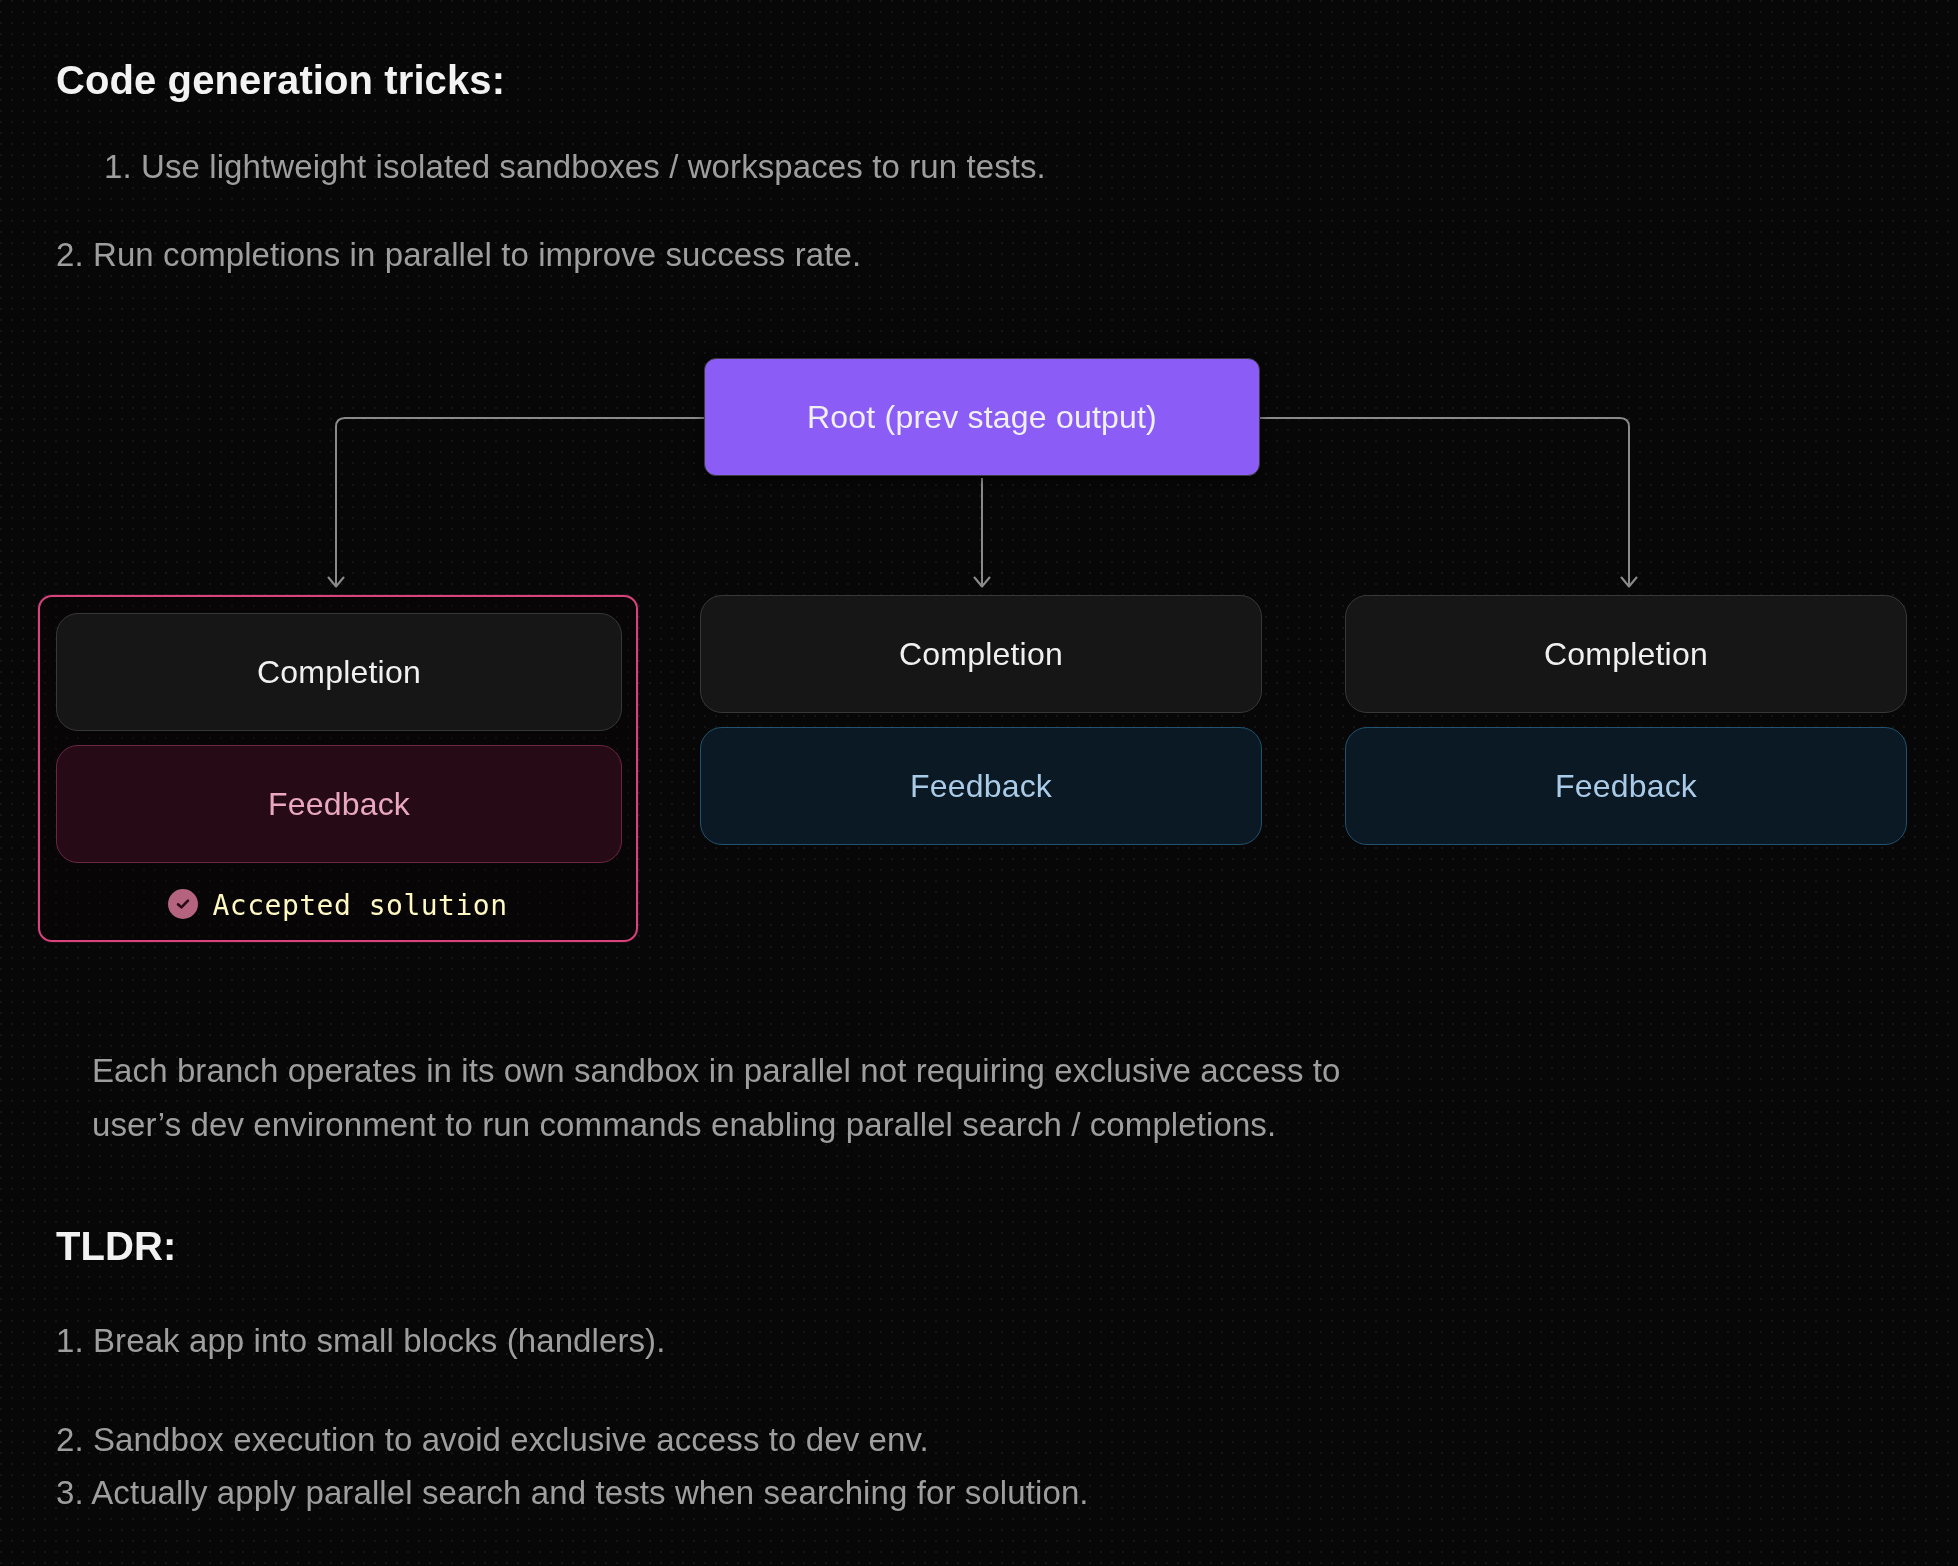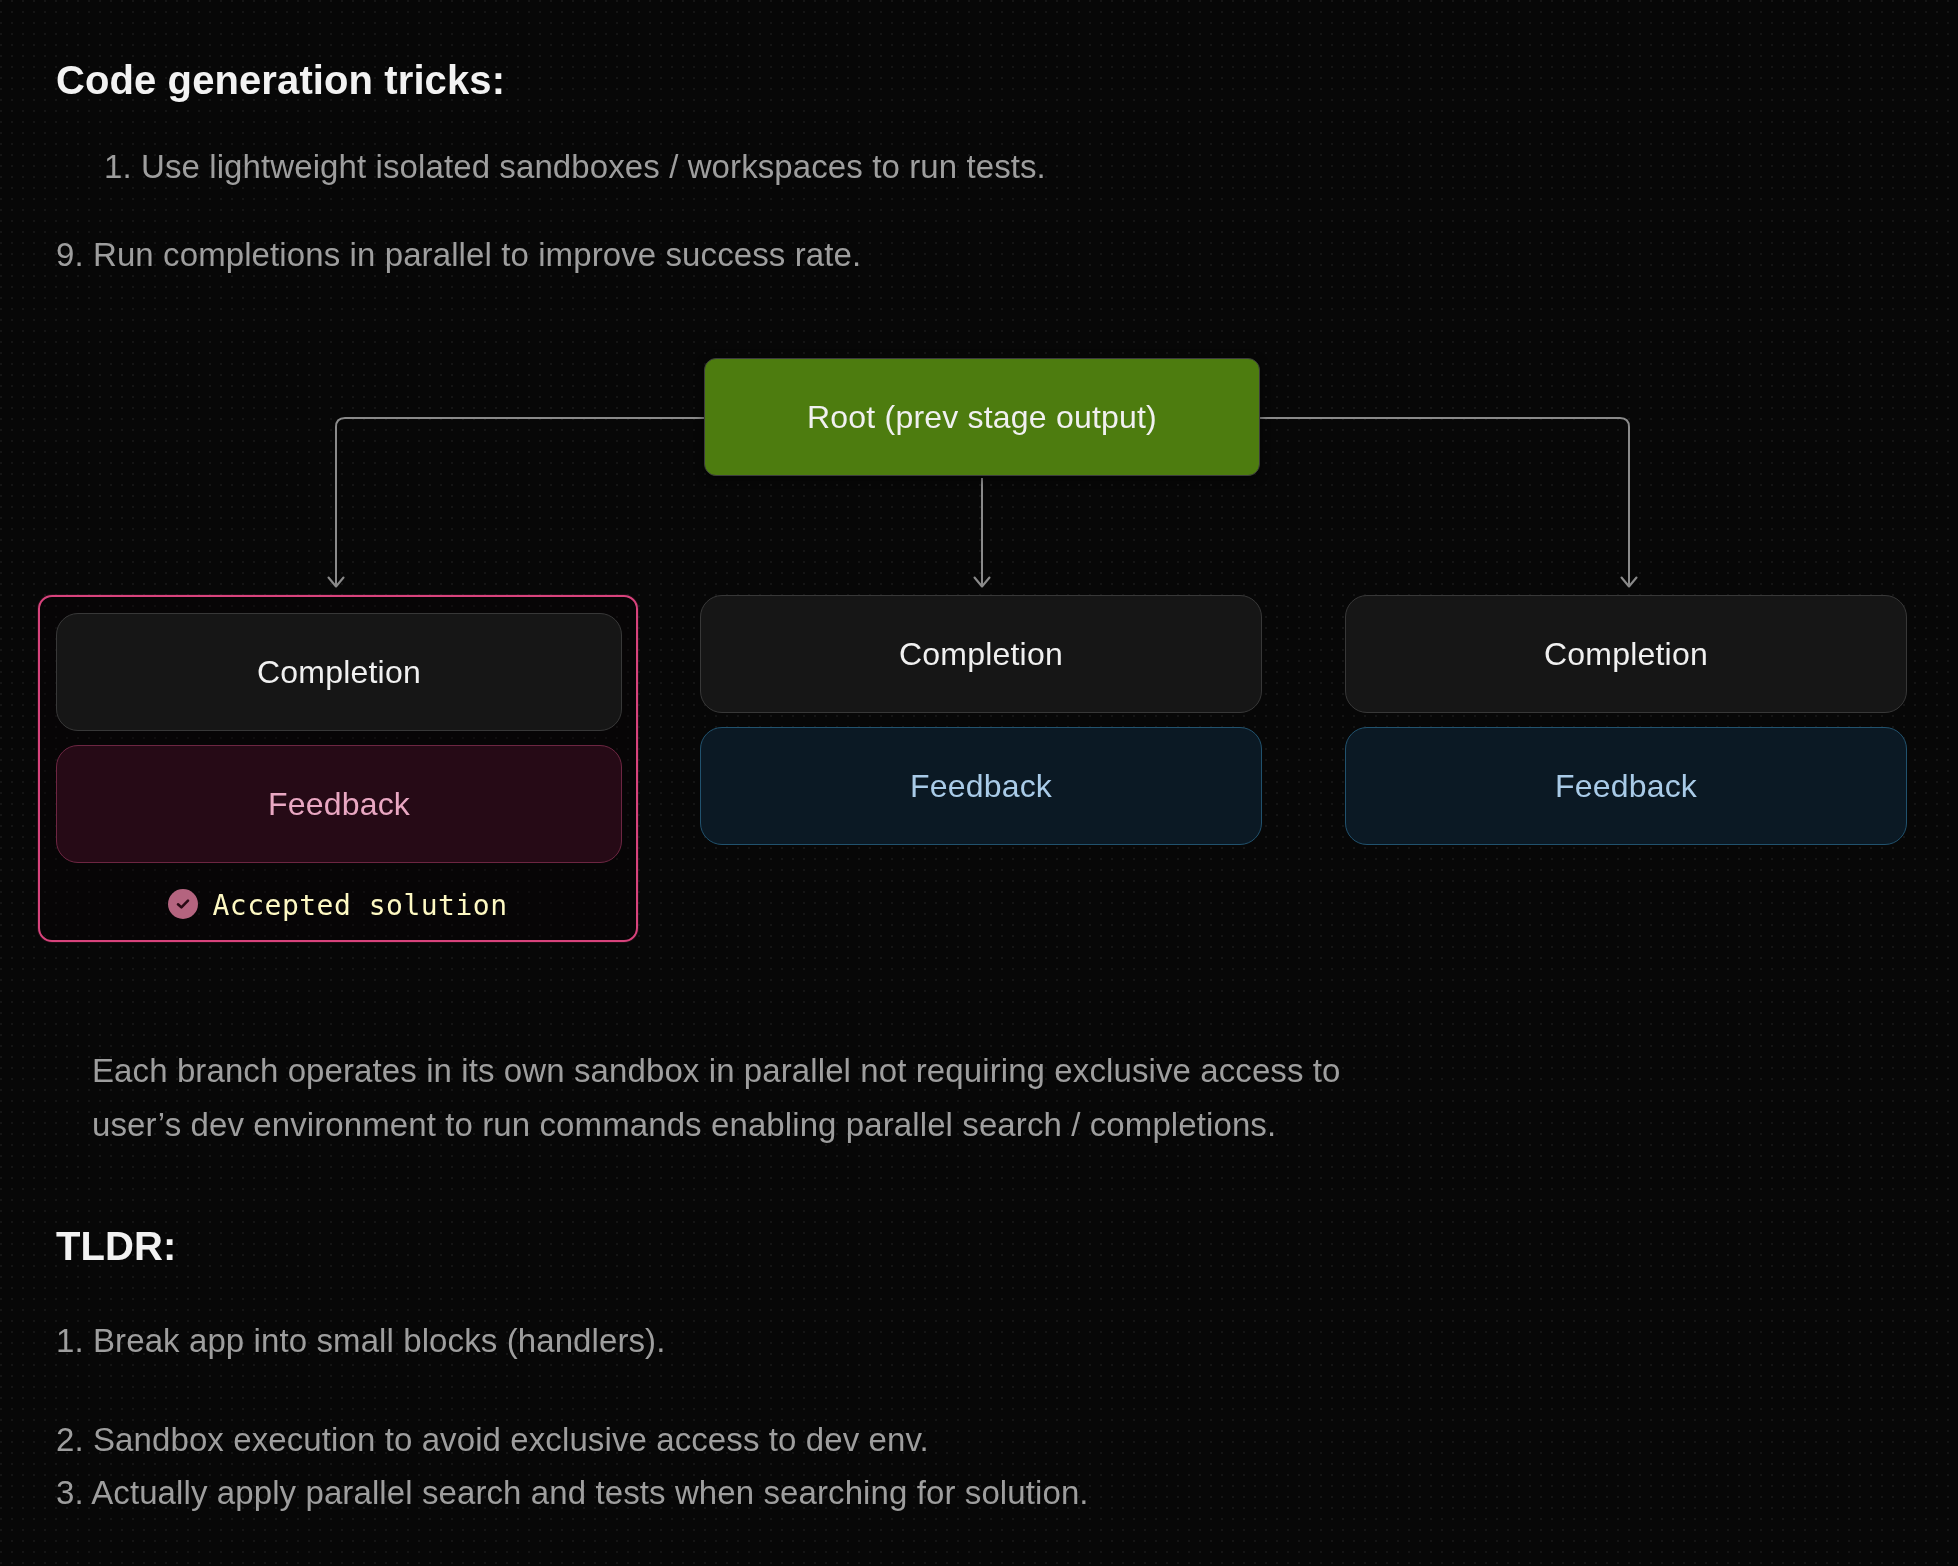--- a/index.html
+++ b/index.html
@@ -85,21 +85,21 @@
     font-size: 32px;
     letter-spacing: 0.2px;
   }
 
   
   .node-root {
     left: 704px;
     top: 28px;
     width: 556px;
     height: 118px;
-    background: #4d7c0f;
+    background: #8b5cf6;
     border: 1px solid #3c3c3c;
     color: #f0f0f0;
     box-shadow: 0 2px 10px rgba(0,0,0,0.6);
   }
 
   
   .branch {
     position: absolute;
     top: 265px;
     width: 600px;
@@ -180,21 +180,21 @@
 </style>
 </head>
 <body>
 
 <div class="page">
 
   <div class="heading" id="heading-tricks">Code generation tricks:</div>
 
   <div class="body-line" style="top:148px;margin-left:48px;">1. Use lightweight isolated sandboxes / workspaces to run tests.</div>
 
-  <div class="body-line" style="top:236px;">9. Run completions in parallel to improve success rate.</div>
+  <div class="body-line" style="top:236px;">2. Run completions in parallel to improve success rate.</div>
 
   <div class="diagram">
 
     <svg class="connectors" viewBox="0 0 1958 660" width="1958" height="660">
       <defs>
         <marker id="arrow" viewBox="0 0 12 12" refX="6" refY="6" markerWidth="9" markerHeight="9" orient="auto-start-reverse">
           <path d="M 1 1 L 7 6 L 1 11" fill="none" stroke="#8a8a8a" stroke-width="1.4" stroke-linecap="round" stroke-linejoin="round"></path>
         </marker>
       </defs>
 

